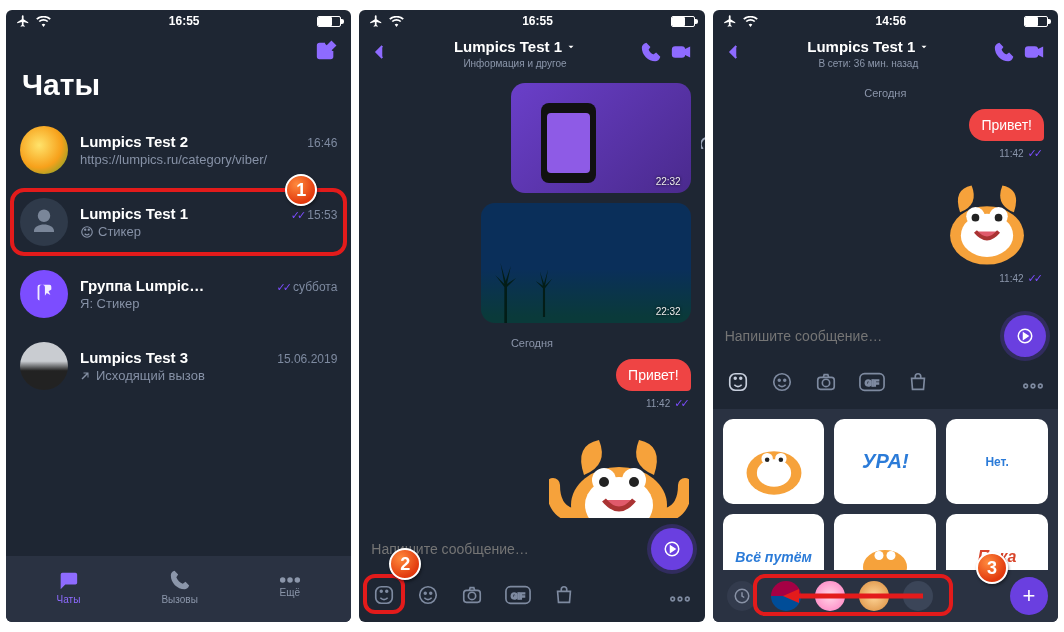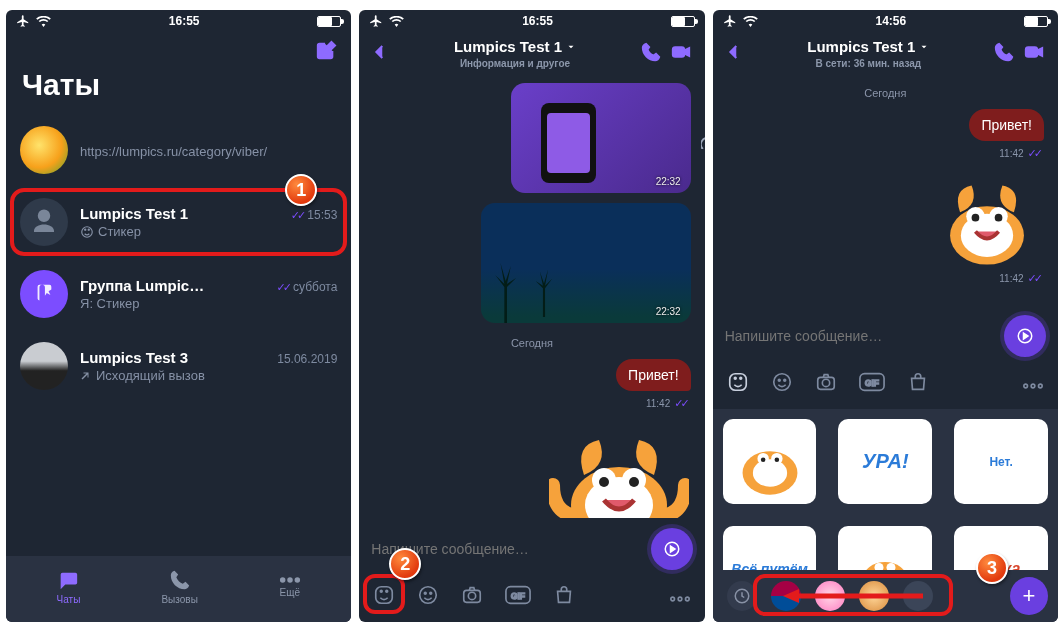--- a/index.html
+++ b/index.html
@@ -82,36 +82,36 @@
     display: flex; align-items: center; justify-content: center;
     z-index: 50;
   }
 
   
   .conv-header {
     display: flex; align-items: center; padding: 6px 12px; gap: 8px;
   }
   .conv-header .title-area { flex:1; text-align:center; }
   .conv-title { font-size: 15px; font-weight: 600; display:inline-flex; align-items:center; gap:4px; }
-  .conv-sub { font-size: 10px; color: #8c97ab; margin-top: 2px; font-weight: bold; }
+  .conv-sub { font-size: 10px; color: #8c97ab; margin-top: 2px; }
   .hdr-icon { color:#8e6bff; }
   .hdr-icon svg { fill: currentColor; stroke: currentColor; }
   .chat-body { flex:1; overflow:hidden; padding: 4px 10px; display:flex; flex-direction:column; }
   .media-wrap { position: relative; align-self: flex-end; margin: 4px 4px 6px auto; }
   .media-img {
     border-radius: 14px; background:#553b7a; width:180px; height:110px; position:relative; overflow:hidden;
   }
   .media-img.purple { background: linear-gradient(135deg,#6a3fc9,#4a2a8d); }
   .media-img.night  { background: linear-gradient(#0a2f5a 55%,#0a3a3a 95%); }
   .palm { position:absolute; bottom:0; left:12px; width:26px; height:60px; background:#031d17; clip-path: polygon(45% 100%,55% 100%,55% 40%,90% 25%,55% 35%,70% 5%,50% 30%,30% 0%,45% 35%,10% 20%,45% 40%); }
   .media-time { position:absolute; bottom:6px; right:10px; font-size:10px; color:#eee; text-shadow:0 0 3px #000; }
   .fwd-icon { position:absolute; right:-32px; top:40%; color:#9aa4b8; }
   .date-sep { text-align:center; color:#8b95aa; font-size:11px; margin:8px 0 6px; }
   .bubble {
-    align-self:flex-end; background:#7f1d1d; border-radius:16px 16px 4px 16px;
+    align-self:flex-end; background:#ef4444; border-radius:16px 16px 4px 16px;
     padding:8px 12px; font-size:14px; margin:4px 4px; display:inline-block;
   }
   .bubble-meta { font-size:10px; color:#8b96ab; margin:2px 8px 6px auto; align-self:flex-end; display:flex; align-items:center; gap:4px; }
   .sticker-cat {
     width: 140px; height: 130px; align-self:flex-end; margin:4px 6px 0;
     position:relative;
   }
   .cat-body { width:100%; height:100%; }
   .input-row {
     padding: 10px 12px 8px; display:flex; align-items:center; gap:10px;
@@ -129,21 +129,21 @@
     display:flex; align-items:center; gap:22px; padding:6px 14px 12px; color:#7e8aa0;
   }
   .tool-row .ico svg { fill:none; stroke:currentColor; stroke-width:1.8; }
   .sticker-highlight {
     border:4px solid #e31b1b; border-radius:12px; position:absolute; pointer-events:none;
   }
 
   
   .sticker-grid {
     background:#2a3242; flex:1; display:grid; grid-template-columns:repeat(3,1fr);
-    gap:22px; padding:10px 10px 0; overflow:hidden; position:relative;
+    gap:10px; padding:10px 10px 0; overflow:hidden; position:relative;
   }
   .sticker-cell { background:#fff; border-radius:10px; display:flex; align-items:center; justify-content:center; font-weight:700; color:#2a6; height:85px; overflow:hidden; }
   .sticker-cell.blue { color:#2b7bd8; }
   .sticker-cell.red { color:#d8452b; }
   .tab-strip {
     height:52px; background:#2a3242; display:flex; align-items:center; gap:14px; padding:0 14px;
     position:relative;
   }
   .pack-dot { width:30px; height:30px; border-radius:50%; background:#334; }
   .pack-dot.g { background:#333b4d; color:#8891a5; display:flex;align-items:center;justify-content:center;}
@@ -187,20 +187,24 @@
         </svg>
     </span>
   </div>
   <div class="h1">Чаты</div>
 
   <div class="chatlist">
 
     <div class="chat-item">
       <div class="avatar av-orange"></div>
       <div class="chat-main">
+        <div class="chat-top">
+          <div class="chat-name">Lumpics Test 2</div>
+          <div class="chat-time">16:46</div>
+        </div>
         <div class="chat-msg">https://lumpics.ru/category/viber/</div>
       </div>
     </div>
 
     <div class="chat-item" style="position:relative;">
       <div class="avatar av-grey av-silhouette">
         <svg width="30" height="30" viewBox="0 0 24 24">
             <path d="M12 12a5 5 0 1 0-5-5 5 5 0 0 0 5 5zm0 2c-4 0-8 2-8 5v1h16v-1c0-3-4-5-8-5z"></path>
           </svg>
       </div>

